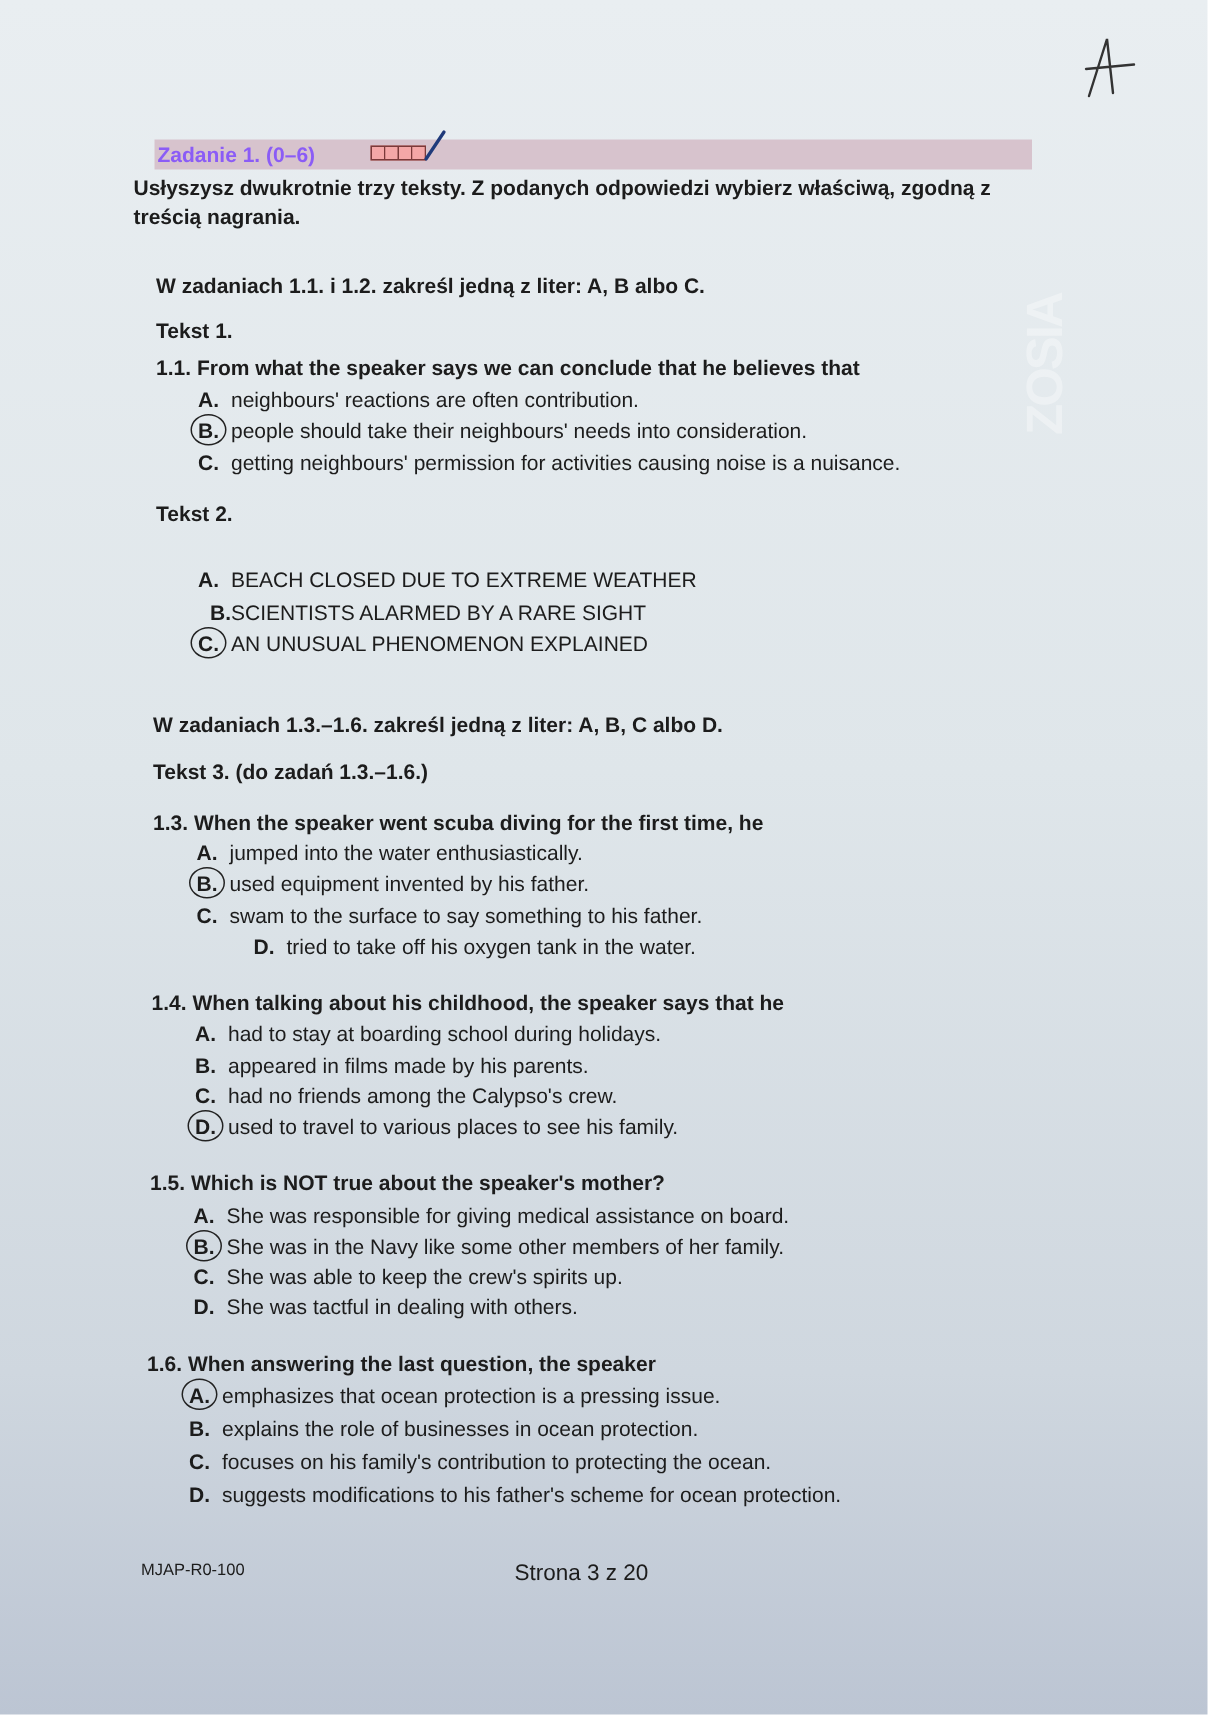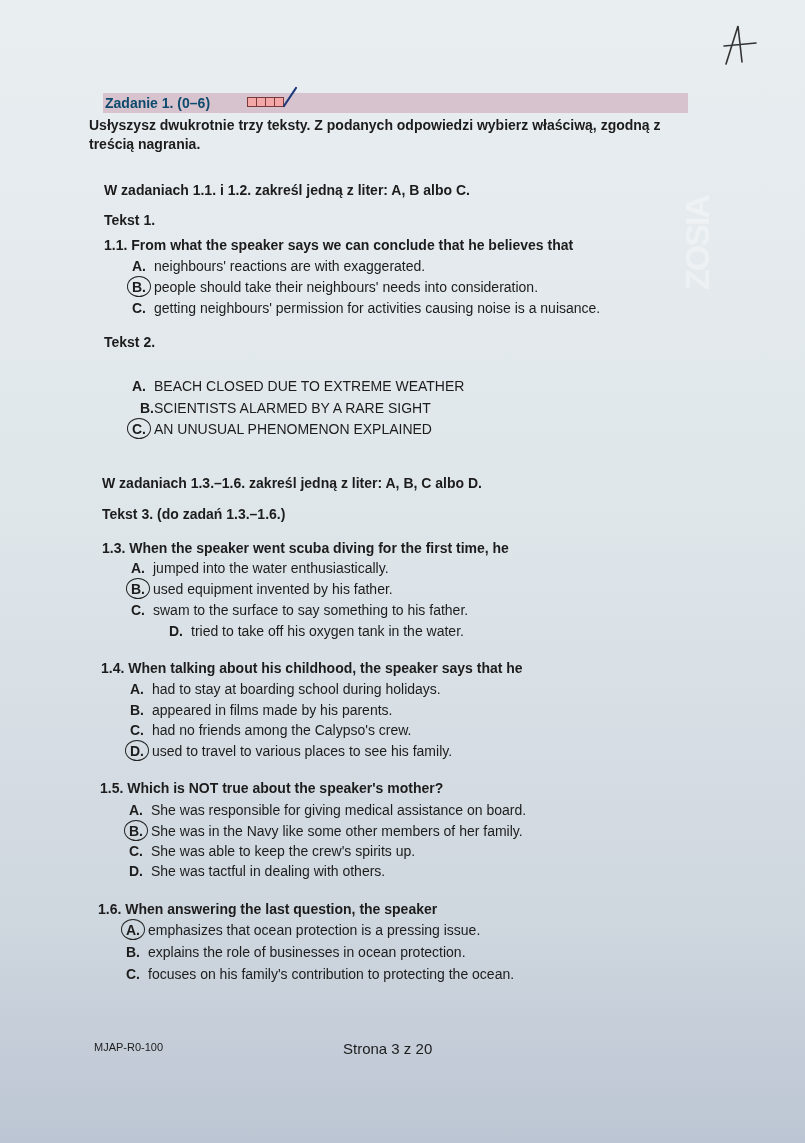--- a/index.html
+++ b/index.html
@@ -11,21 +11,21 @@
   .page { position: absolute; left: 0; top: 0; width: 805px; height: 1143px; }
   .handwritten-mark {
     position: absolute; left: 718px; top: 22px; width: 50px; height: 46px;
   }
   .task-header {
     position: absolute; left: 103px; top: 93px; width: 585px; height: 20px;
     background: #d7c3cd;
   }
   .task-title {
     position: absolute; left: 105px; top: 93px; font-weight: bold; font-size: 14px; line-height: 20px;
-    color: #0c4a6e;
+    color: #8b5cf6;
   }
   .score-boxes {
     position: absolute; left: 247px; top: 97px; display: flex; border: 1px solid #7a3a3a; background: #e88d8d;
   }
   .score-boxes span { width: 8px; height: 8px; border-right: 1px solid #7a3a3a; background: #f4a7a7; }
   .score-boxes span:last-child { border-right: none; }
   .pen-stroke { position: absolute; left: 282px; top: 86px; }
   .instruction {
     position: absolute; left: 89px; top: 116px; width: 590px; font-weight: bold; font-size: 14px; line-height: 19px;
   }
@@ -70,21 +70,21 @@
   <div class="instruction">Usłyszysz dwukrotnie trzy teksty. Z podanych odpowiedzi wybierz właściwą, zgodną z treścią nagrania.</div>
 
   <div class="bold-line" style="left:104px; top:182px;">W zadaniach 1.1. i 1.2. zakreśl jedną z liter: A, B albo C.</div>
 
   <div class="bold-line" style="left:104px; top:212px;">Tekst 1.</div>
   <div class="bold-line" style="left:104px; top:237px;">
     <span>1.1.</span>
     <span>From what the speaker says we can conclude that he believes that</span>
   </div>
   <div class="opt" style="left:132px; top:258px;">
-    <span class="letter">A.</span><span>neighbours' reactions are with exaggerated.</span>
+    <span class="letter">A.</span><span>neighbours' reactions are often contribution.</span>
   </div>
   <div class="opt" style="left:132px; top:279px;">
     <span class="letter circled">B.</span><span>people should take their neighbours' needs into consideration.</span>
   </div>
   <div class="opt" style="left:132px; top:300px;">
     <span class="letter">C.</span><span>getting neighbours' permission for activities causing noise is a nuisance.</span>
   </div>
 
   <div class="bold-line" style="left:104px; top:334px;">Tekst 2.</div>
   <div class="opt" style="left:132px; top:378px;">
@@ -157,16 +157,19 @@
   </div>
   <div class="opt" style="left:126px; top:922px;">
     <span class="letter circled">A.</span><span>emphasizes that ocean protection is a pressing issue.</span>
   </div>
   <div class="opt" style="left:126px; top:944px;">
     <span class="letter">B.</span><span>explains the role of businesses in ocean protection.</span>
   </div>
   <div class="opt" style="left:126px; top:966px;">
     <span class="letter">C.</span><span>focuses on his family's contribution to protecting the ocean.</span>
   </div>
+  <div class="opt" style="left:126px; top:988px;">
+    <span class="letter">D.</span><span>suggests modifications to his father's scheme for ocean protection.</span>
+  </div>
 
   <div class="footer-code">MJAP-R0-100</div>
   <div class="footer-page">Strona 3 z 20</div>
 </div>
 
 </body></html>

